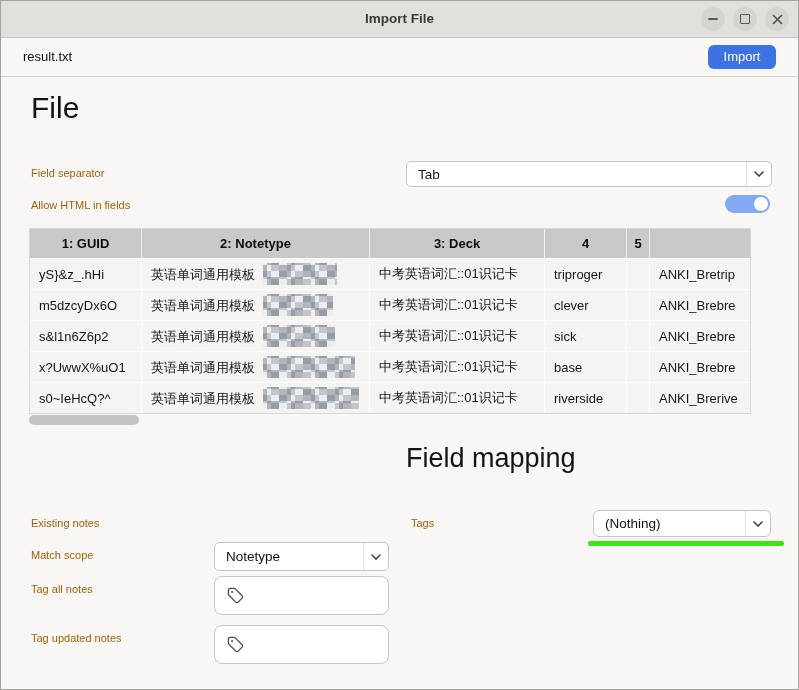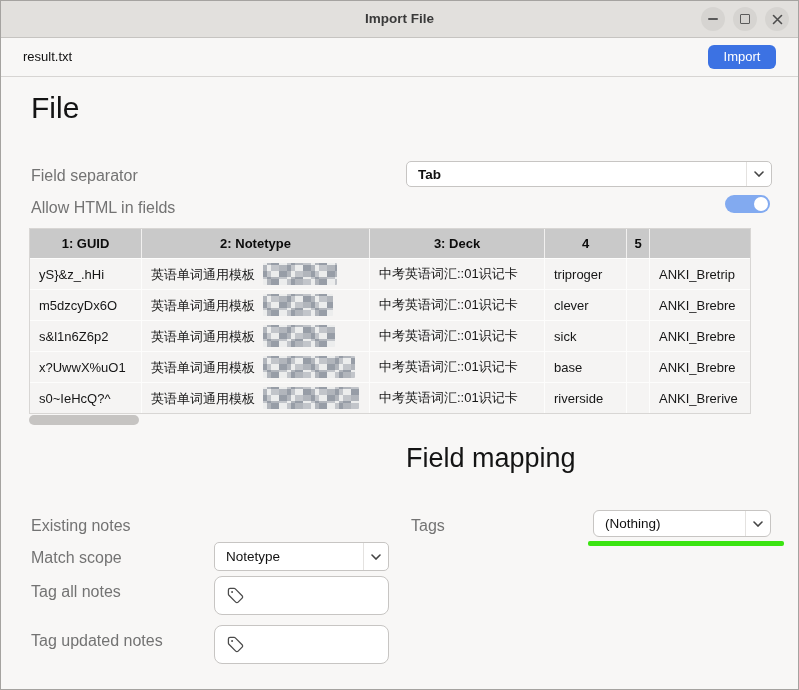--- a/index.html
+++ b/index.html
@@ -24,21 +24,21 @@
     border-bottom:1px solid #d7d5d3;}
   .filename{position:absolute;left:22px;top:0;height:38px;line-height:38px;color:#111;}
   .import-btn{position:absolute;right:22px;top:7px;width:68px;height:24px;
     background:var(--accent,#3c72e3);color:#fff;border:none;border-radius:6px;
     font-family:inherit;font-size:13px;line-height:24px;text-align:center;padding:0;cursor:pointer;}
   
   .h-file{position:absolute;left:30px;top:90px;font-size:30px;font-weight:500;color:#141414;margin:0;}
   .h-sub{position:absolute;font-size:27px;font-weight:500;color:#141414;margin:0;top:442px;}
   .h-import{left:30px;} .h-mapping{left:405px;}
   
-  .lbl{position:absolute;left:30px;font-size:16px;color:#737373;}
+  .lbl{position:absolute;left:30px;font-size:11px;color:#a16207;}
   
   .select{position:absolute;background:#fff;border:1px solid #c7c5c3;border-radius:5px;
     box-sizing:border-box;cursor:pointer;}
   .sel-text{position:absolute;left:11px;top:0;bottom:0;display:flex;align-items:center;
     font-size:13.5px;color:#111;white-space:nowrap;}
   .sel-chev{position:absolute;right:0;top:0;bottom:0;width:24px;border-left:1px solid #e4e2e0;
     display:flex;align-items:center;justify-content:center;}
   
   .toggle{position:absolute;left:724px;top:194px;width:45px;height:18px;border-radius:10px;
     background:var(--toggle,#82aaf0);cursor:pointer;}
@@ -93,21 +93,21 @@
   </div>
 
   <div class="filebar">
     <span class="filename">result.txt</span>
     <button class="import-btn">Import</button>
   </div>
 
   <h1 class="h-file">File</h1>
 
   <span class="lbl" style="top:166px;">Field separator</span>
-  <div class="select" style="left:405px;top:160px;width:366px;height:26px;font-weight:bold;">
+  <div class="select" style="left:405px;top:160px;width:366px;height:26px;">
     <span class="sel-text">Tab</span>
     <span class="sel-chev">
       <svg width="10" height="6" viewBox="0 0 10 6">
           <path d="M1 1l4 4 4-4" fill="none" stroke="#444" stroke-width="1.6" stroke-linecap="round"></path>
         </svg>
     </span>
   </div>
 
   <span class="lbl" style="top:198px;">Allow HTML in fields</span>
   <div class="toggle">

